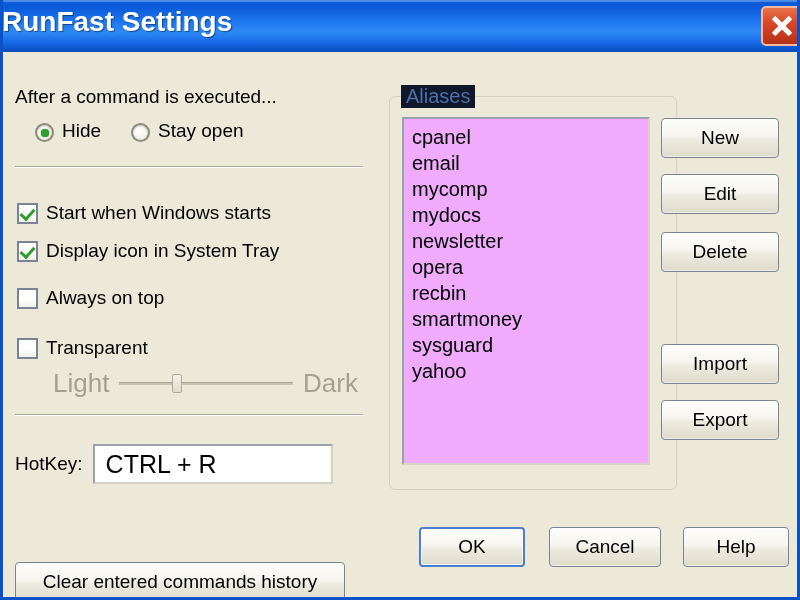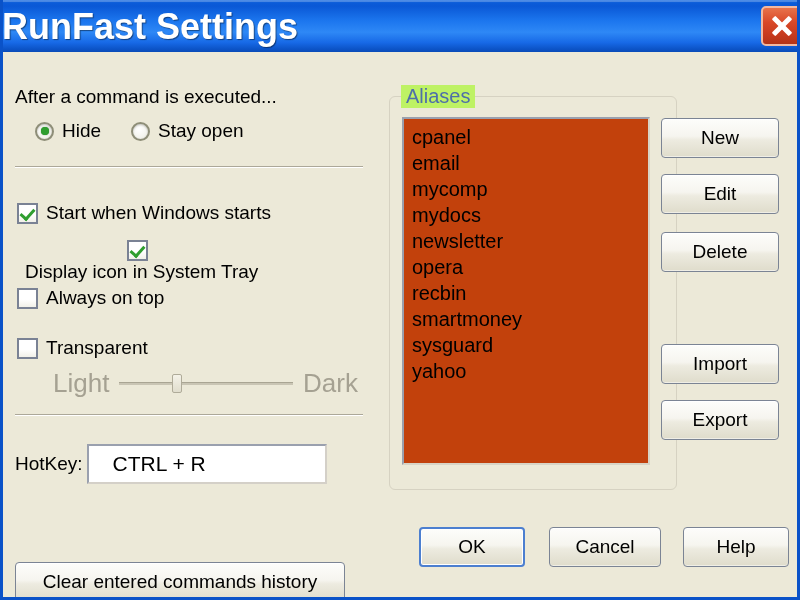--- a/index.html
+++ b/index.html
@@ -38,21 +38,21 @@
         #2E88F6 62%,
         #1769E6 82%,
         #0C54C8 94%,
         #0A4CB8 100%);
     box-shadow: inset 0 2px 0 rgba(255,255,255,0.22);
   }
   #title-text {
     position: absolute;
     left: 2px;
     top: 6px;
-    font-size: 36px;
+    font-size: 28px;
     font-weight: bold;
     color: #ffffff;
     letter-spacing: 0px;
     text-shadow: 1px 1px 1px rgba(0,0,0,0.45);
     white-space: nowrap;
     font-family: "Liberation Sans", sans-serif;
   }
   #close-button {
     position: absolute;
     right: 3px;
@@ -94,21 +94,21 @@
   }
   #exec-label {
     position: absolute;
     left: 12px;
     top: 34px;
   }
   .radio-row {
     position: absolute;
     top: 68px;
     display: flex;
-    align-items: center;
+    align-items: flex-end;
     cursor: pointer;
   }
   #radio-hide  { left: 32px; }
   #radio-stay  { left: 128px; }
   .radio-mark {
     width: 19px;
     height: 19px;
     border-radius: 50%;
     background: radial-gradient(circle at 40% 35%, #ffffff 0%, #f4f4ee 60%, #e2e2d8 100%);
     border: 2px solid #8E8E78;
@@ -163,21 +163,21 @@
     left: 4px;
     top: 1px;
     width: 6px;
     height: 11px;
     border: solid #2F9E2F;
     border-width: 0 3px 3px 0;
     transform: rotate(42deg);
   }
   .check-row .lbl { margin-left: 8px; }
   #check-start   { top: 150px; }
-  #check-tray    { top: 188px; flex-direction: column; }
+  #check-tray    { top: 188px; }
   #check-ontop   { top: 235px; }
   #check-transp  { top: 285px; }
 
   
   #slider-row {
     position: absolute;
     left: 50px;
     top: 318px;
     width: 305px;
     height: 26px;
@@ -216,32 +216,32 @@
 
   
   #hotkey-row {
     position: absolute;
     left: 12px;
     top: 392px;
     display: flex;
     align-items: center;
   }
   #hotkey-input {
-    margin-left: 4px;
+    margin-left: 10px;
     width: 240px;
     height: 40px;
     background: #ffffff;
     border: 2px solid #9AA0AE;
     border-right-color: #D4D0C8;
     border-bottom-color: #D4D0C8;
     box-sizing: border-box;
     display: flex;
     align-items: center;
-    padding: 0 24px;
-    font-size: 21px;
+    padding: 0 11px;
+    font-size: 25px;
     color: #000;
     cursor: text;
     white-space: nowrap;
     overflow: hidden;
   }
 
   
   .btn {
     background: linear-gradient(to bottom, #FDFDFB 0%, #F6F5EF 45%, #EDEBE0 55%, #DFDCCB 100%);
     border: 1px solid #7B8494;
@@ -276,33 +276,33 @@
     width: 288px;
     height: 394px;
     border: 1px solid #D6D2C2;
     border-radius: 6px;
     box-sizing: border-box;
   }
   #aliases-legend {
     position: absolute;
     left: 398px;
     top: 85px;
-    background: #bef264;
+    background: #0f172a;
     padding: 0 5px;
     font-size: 20px;
     color: #4E6FA8;
     white-space: nowrap;
   }
   #aliases-list {
     position: absolute;
     left: 399px;
     top: 117px;
     width: 248px;
     height: 348px;
-    background: #c2410c;
+    background: #f0abfc;
     border: 2px solid #9AA0AE;
     border-right-color: #D8D4C6;
     border-bottom-color: #D8D4C6;
     box-sizing: border-box;
     overflow: hidden;
     padding: 5px 0 0 8px;
     cursor: default;
   }
   .alias-item {
     font-size: 20px;

